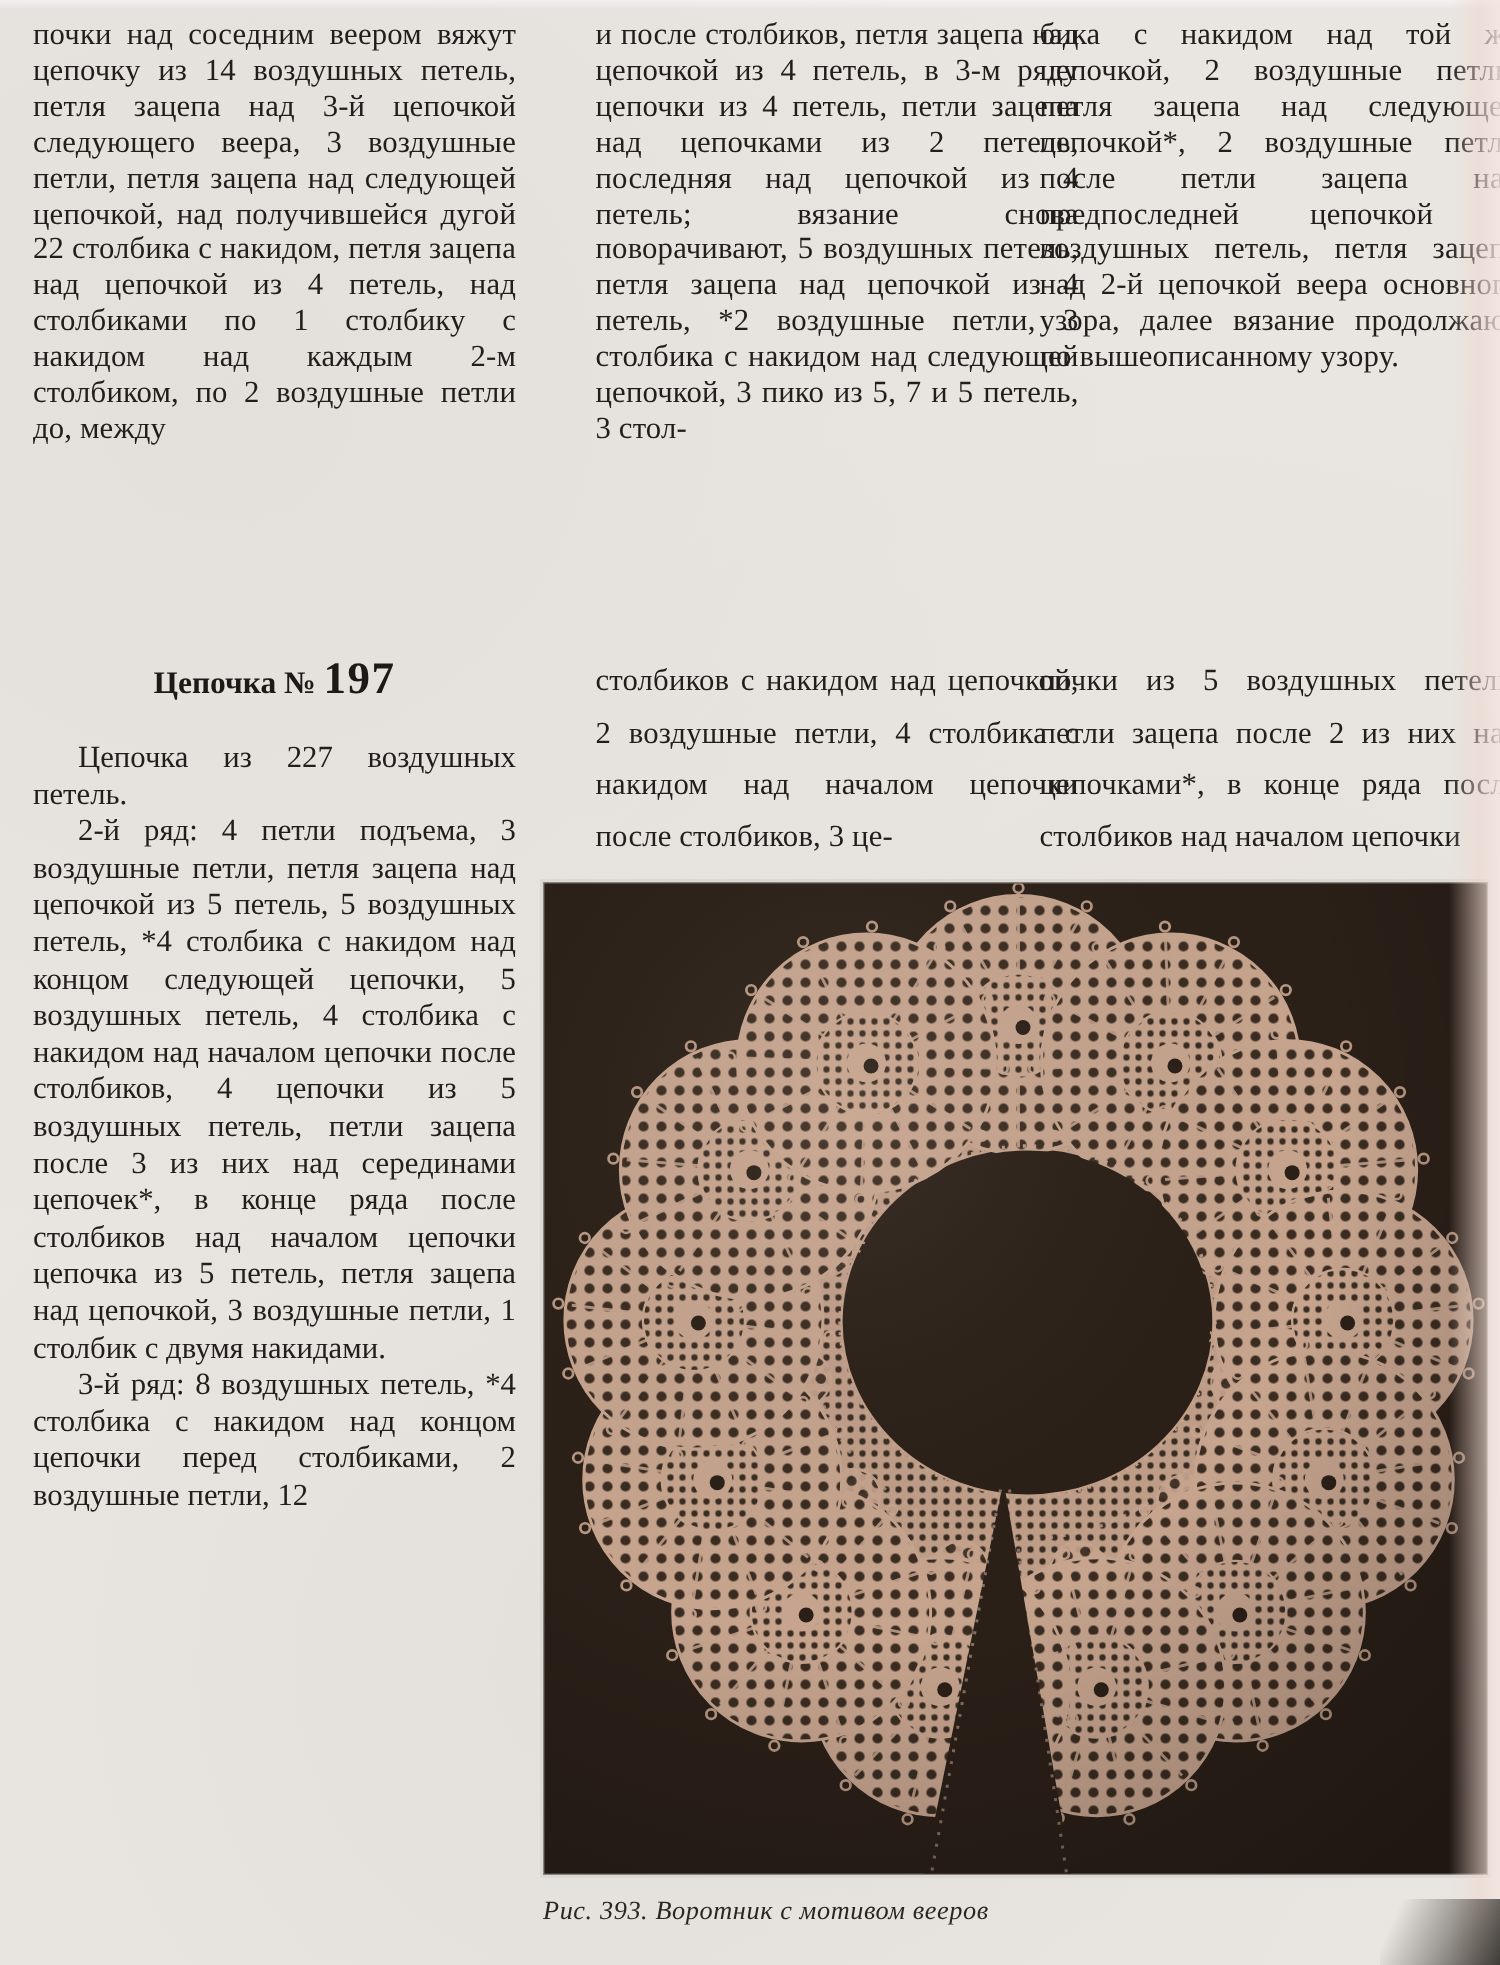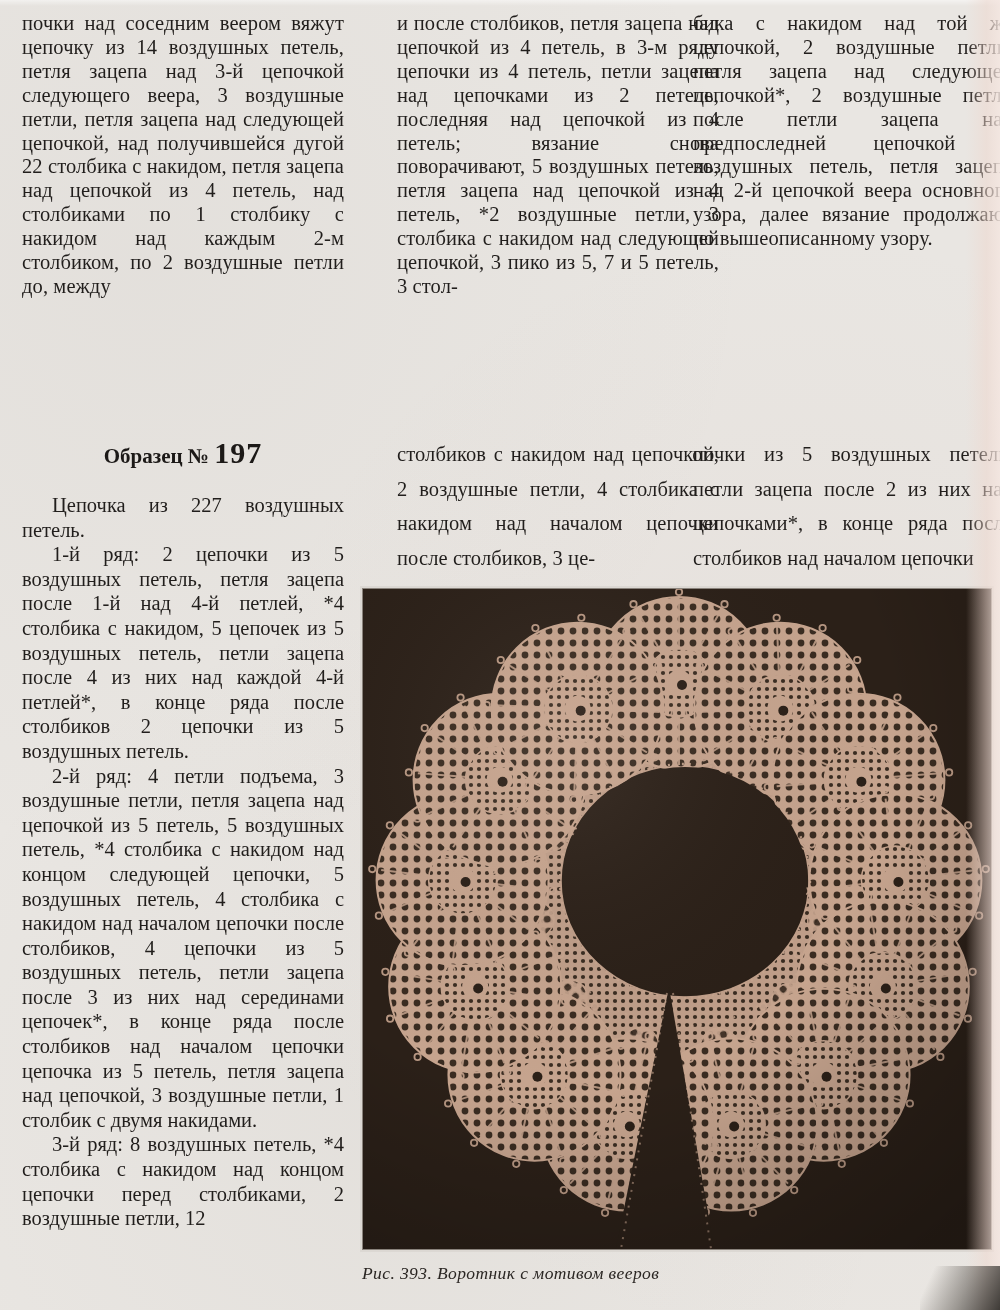--- a/index.html
+++ b/index.html
@@ -89,26 +89,25 @@
 
 <div class="page">
 
   <div class="top-edge"></div>
 
   <div class="coltext col-top c1">почки над соседним веером вяжут цепочку из 14 воздушных петель, петля зацепа над 3-й цепочкой следующего веера, 3 воздушные петли, петля зацепа над следующей цепочкой, над получившейся дугой 22 столбика с накидом, петля зацепа над цепочкой из 4 петель, над столбиками по 1 столбику с накидом над каждым 2-м столбиком, по 2 воздушные петли до, между</div>
   <div class="coltext col-top c2">и после столбиков, петля зацепа над цепочкой из 4 петель, в 3-м ряду цепочки из 4 петель, петли зацепа над цепочками из 2 петель, последняя над цепочкой из 4 петель; вязание снова поворачивают, 5 воздушных петель, петля зацепа над цепочкой из 4 петель, *2 воздушные петли, 3 столбика с накидом над следующей цепочкой, 3 пико из 5, 7 и 5 петель, 3 стол-</div>
   <div class="coltext col-top c3">бика с накидом над той же цепочкой, 2 воздушные петли, петля зацепа над следующей цепочкой*, 2 воздушные петли после петли зацепа над предпоследней цепочкой 5 воздушных петель, петля зацепа над 2-й цепочкой веера основного узора, далее вязание продолжают по вышеописанному узору.</div>
 
   <div class="heading">
-    <div class="h-line1"><span>Образец № </span><span class="h-num">197</span></div>
+    <div class="h-line1"><span>Цепочка № </span><span class="h-num">197</span></div>
   </div>
 
   <div class="bodycol">
     <p>Цепочка из 227 воздушных петель.</p>
-    <p>1-й ряд: 2 цепочки из 5 воздушных петель, петля зацепа после 1-й над 4-й петлей, *4 столбика с накидом, 5 цепочек из 5 воздушных петель, петли зацепа после 4 из них над каждой 4-й петлей*, в конце ряда после столбиков 2 цепочки из 5 воздушных петель.</p>
     <p>2-й ряд: 4 петли подъема, 3 воздушные петли, петля зацепа над цепочкой из 5 петель, 5 воздушных петель, *4 столбика с накидом над концом следующей цепочки, 5 воздушных петель, 4 столбика с накидом над началом цепочки после столбиков, 4 цепочки из 5 воздушных петель, петли зацепа после 3 из них над серединами цепочек*, в конце ряда после столбиков над началом цепочки цепочка из 5 петель, петля зацепа над цепочкой, 3 воздушные петли, 1 столбик с двумя накидами.</p>
     <p>3-й ряд: 8 воздушных петель, *4 столбика с накидом над концом цепочки перед столбиками, 2 воздушные петли, 12</p>
   </div>
 
   <div class="coltext col-mid c2">столбиков с накидом над цепочкой, 2 воздушные петли, 4 столбика с накидом над началом цепочки после столбиков, 3 це-</div>
   <div class="coltext col-mid c3">почки из 5 воздушных петель, петли зацепа после 2 из них над цепочками*, в конце ряда после столбиков над началом цепочки</div>
 
   <div class="photo">
     <svg viewBox="0 0 628 660">
       <defs>

